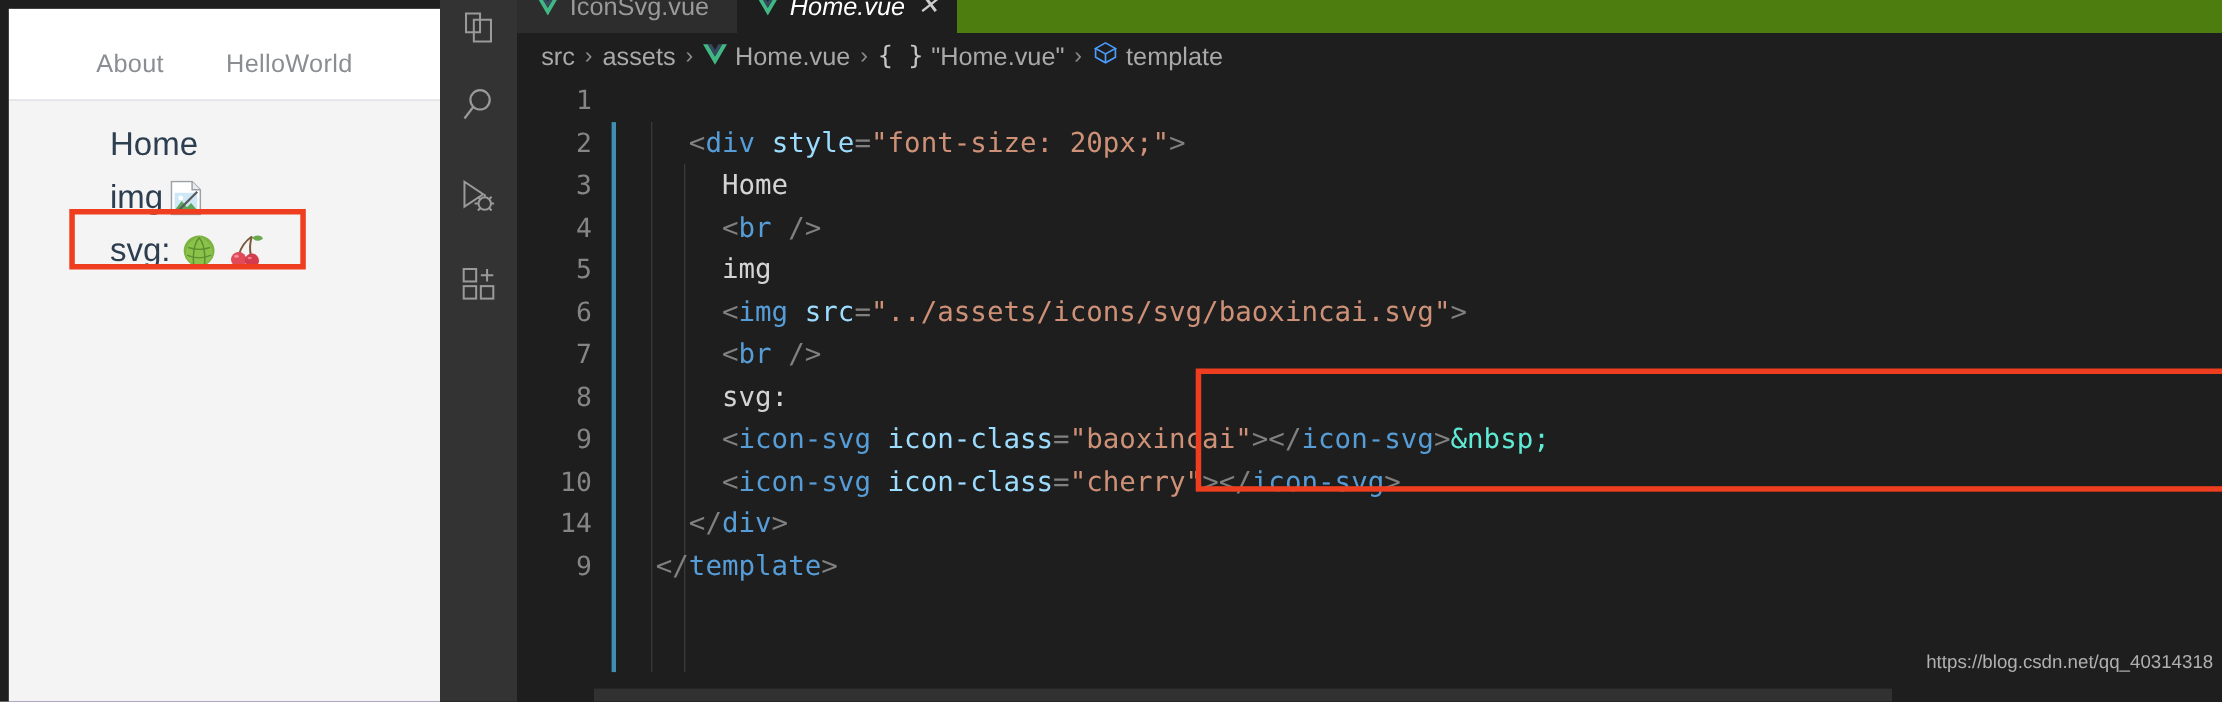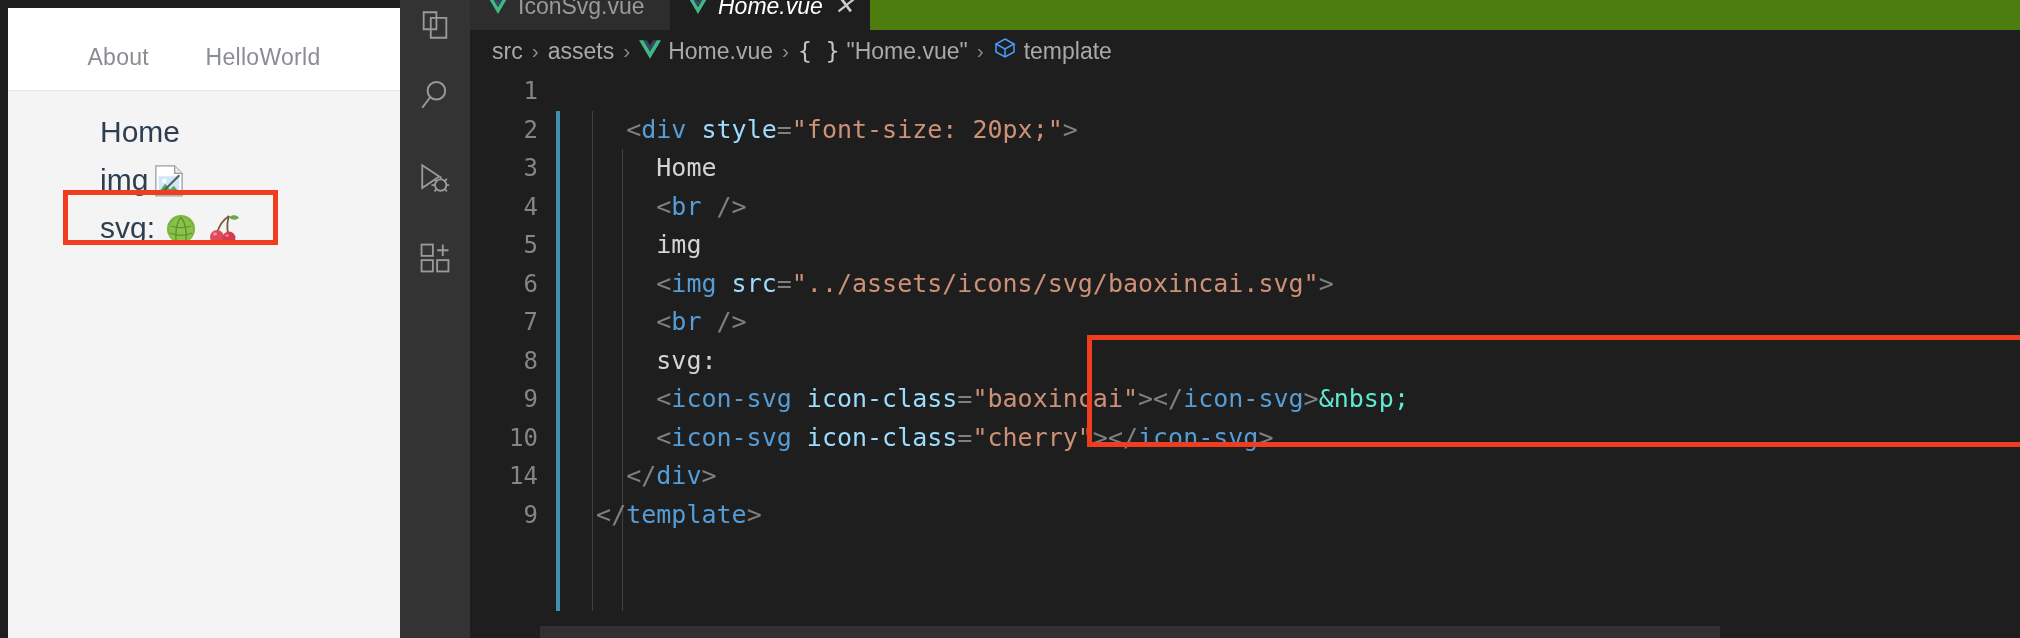--- a/index.html
+++ b/index.html
@@ -364,15 +364,16 @@
             <div class="code-line"><span class="ln">9</span><span class="code-text"><span class="t-punct">      &lt;</span><span class="t-tag">icon-svg</span><span class="t-text"> </span><span class="t-attr">icon-class</span><span class="t-punct">=</span><span class="t-str">"baoxincai"</span><span class="t-punct">&gt;&lt;/</span><span class="t-tag">icon-svg</span><span class="t-punct">&gt;</span><span class="t-entity">&amp;nbsp;</span></span></div>
             <div class="code-line"><span class="ln">10</span><span class="code-text"><span class="t-punct">      &lt;</span><span class="t-tag">icon-svg</span><span class="t-text"> </span><span class="t-attr">icon-class</span><span class="t-punct">=</span><span class="t-str">"cherry"</span><span class="t-punct">&gt;&lt;/</span><span class="t-tag">icon-svg</span><span class="t-punct">&gt;</span></span></div>
             <div class="code-line"><span class="ln">14</span><span class="code-text"><span class="t-punct">    &lt;/</span><span class="t-tag">div</span><span class="t-punct">&gt;</span></span></div>
             <div class="code-line"><span class="ln">9</span><span class="code-text"><span class="t-punct">  &lt;/</span><span class="t-tag">template</span><span class="t-punct">&gt;</span></span></div>
           </div>
         <div id="h-scrollbar"></div>
       </div>
 
       <div id="editor-highlight" style="border-color: rgb(239, 61, 31);"></div>
 
+      <div id="watermark">https://blog.csdn.net/qq_40314318</div>
     </div>
   </div>
 </div>
 
 </body></html>

